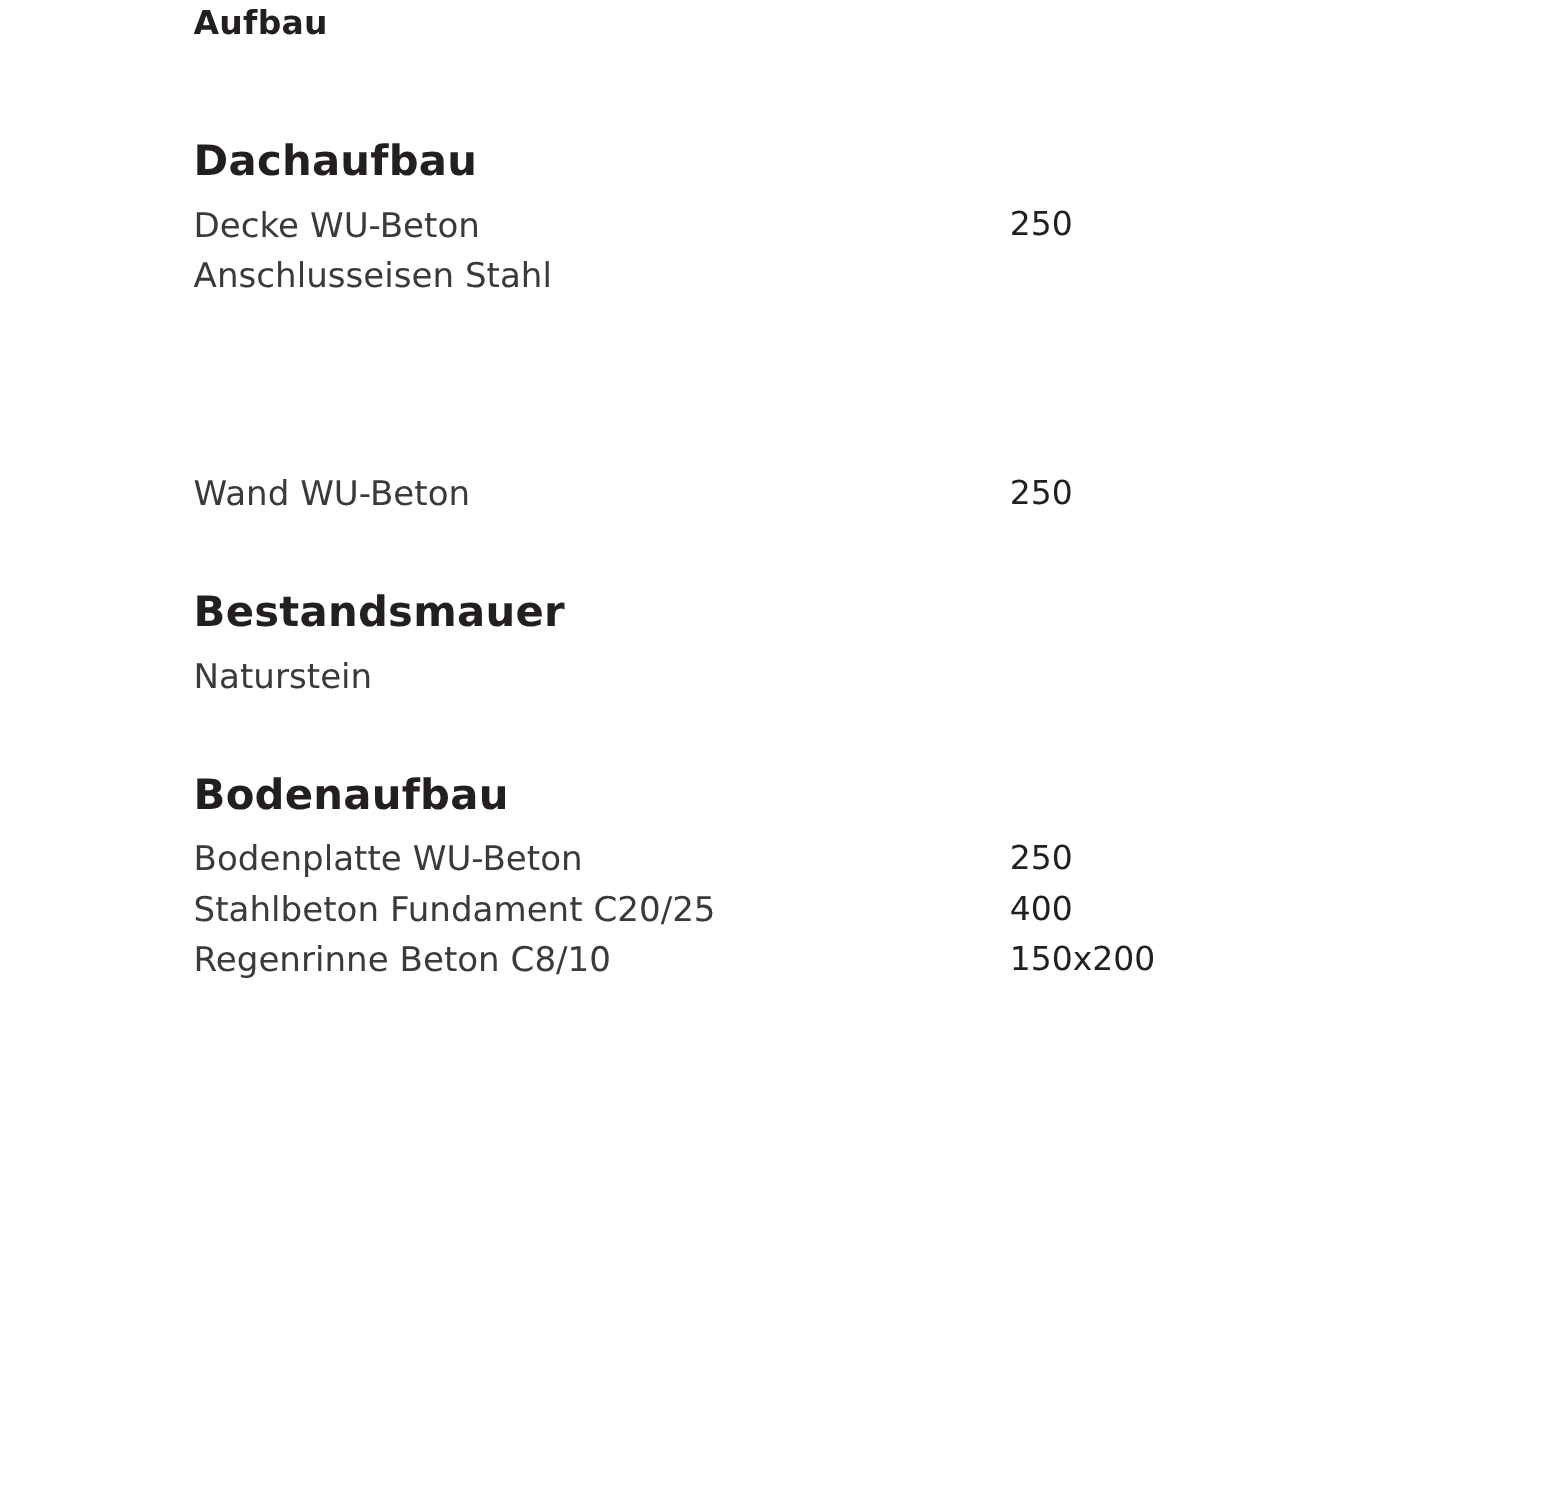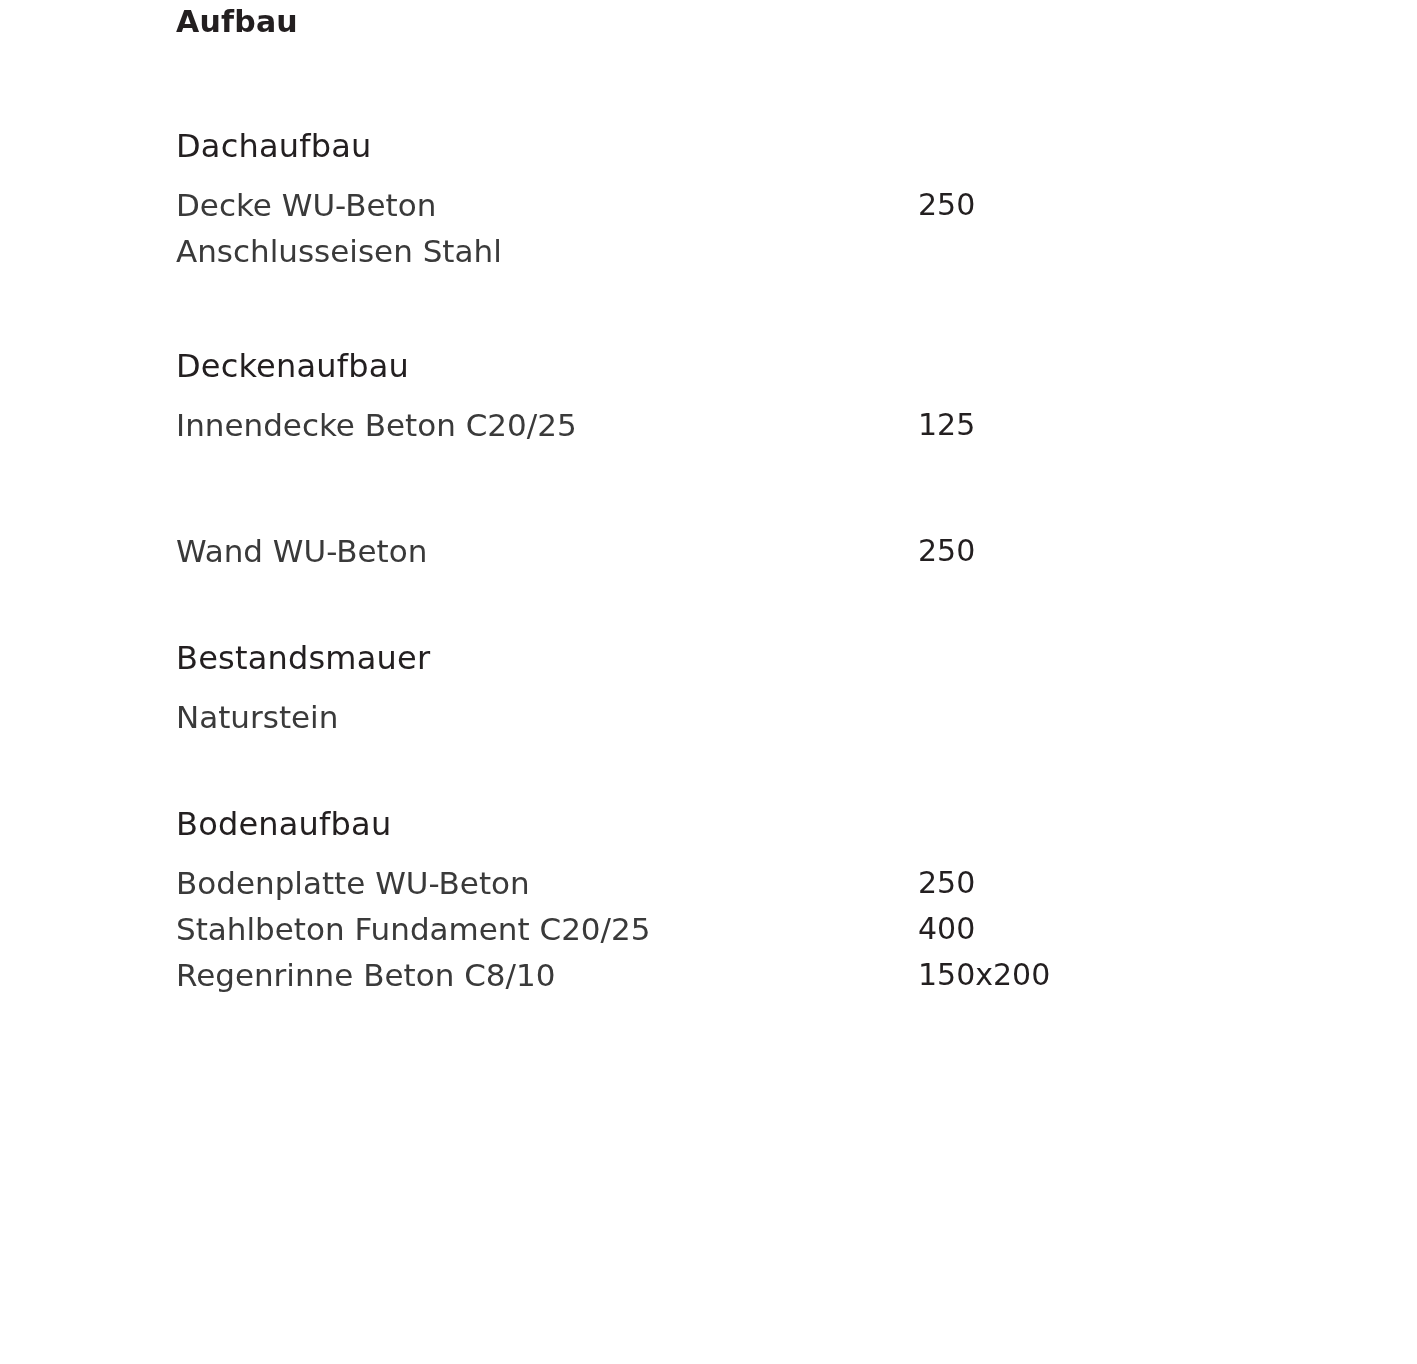--- a/index.html
+++ b/index.html
@@ -27,22 +27,22 @@
     letter-spacing: 0.2px;
     color: #231f20;
     margin: 0;
     padding-top: 2px;
     line-height: 40px;
   }
   .section {
     margin-top: 0;
   }
   .section-title {
-    font-size: 32px;
-    font-weight: 400;
+    font-size: 38px;
+    font-weight: 700;
     letter-spacing: 0.2px;
     color: #231f20;
     line-height: 40px;
     margin: 0;
   }
   .rows {
     margin-top: 16px;
   }
   .row {
     display: flex;
@@ -86,29 +86,20 @@
       </div>
       <div class="row">
         <span class="label">Anschlusseisen Stahl</span>
         <span class="value"></span>
       </div>
     </div>
   </div>
 
   <div class="gap-after-rows"></div>
 
-  <div class="section">
-    <h2 class="section-title">Deckenaufbau</h2>
-    <div class="rows">
-      <div class="row">
-        <span class="label">Innendecke Beton C20/25</span>
-        <span class="value">125</span>
-      </div>
-    </div>
-  </div>
 
   <div class="gap-after-rows-sm"></div>
 
   <div class="section">
     <div class="rows">
       <div class="row">
         <span class="label">Wand WU-Beton</span>
         <span class="value">250</span>
       </div>
     </div>

